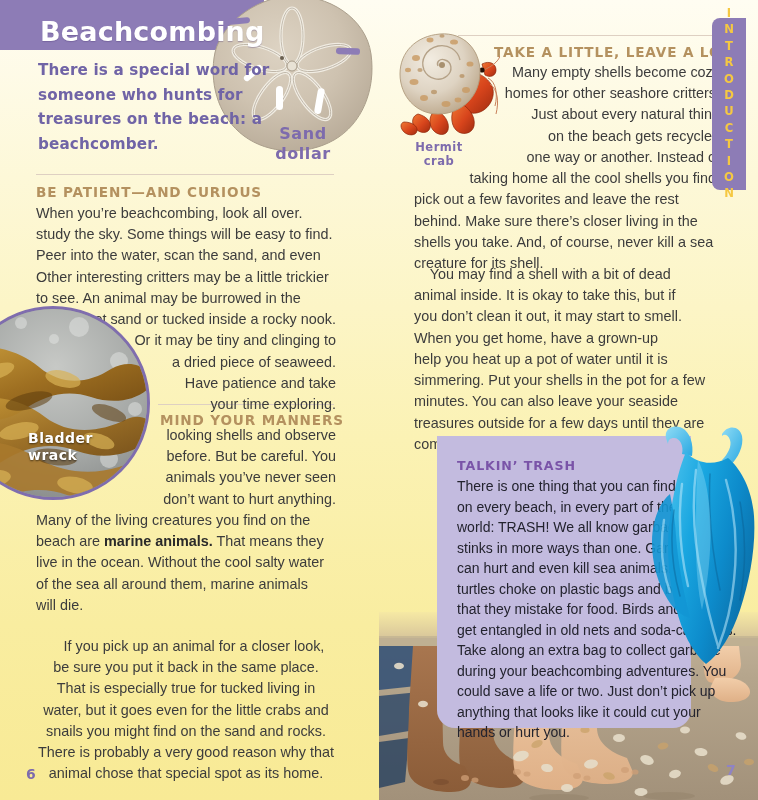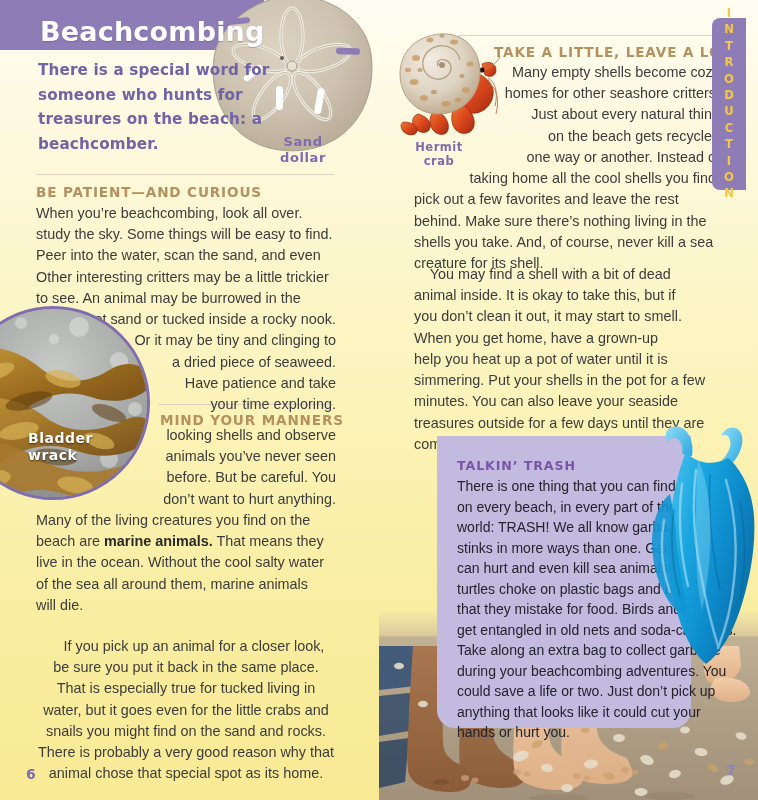--- a/index.html
+++ b/index.html
@@ -45,26 +45,26 @@
 
   
   #sand-dollar-wrap {
     position: absolute;
     left: 206px; top: -8px;
     width: 172px; height: 168px;
     z-index: 5;
   }
   #sand-dollar-caption {
     position: absolute;
-    left: 268px; top: 134px;
+    left: 268px; top: 124px;
     width: 70px;
     z-index: 6;
     text-align: center;
     color: #7d6bad;
-    font-size: 13px;
+    font-size: 16px;
     font-weight: bold;
     line-height: 1.22;
     letter-spacing: .6px;
     font-family: "DejaVu Sans", sans-serif;
   }
 
   
   #intro-blurb {
     position: absolute;
     left: 38px; top: 58px;
@@ -357,22 +357,22 @@
         </g>
       </svg>
     </div>
     <div id="bladder-caption">Bladder<br>wrack</div>
 
     <div class="hrule" id="rule-left-2"></div>
     <div class="sec-head" id="head-manners">MIND YOUR MANNERS</div>
 
     <div class="body-col" id="left-body-2">
       <span class="line rt">looking shells and observe</span>
+      <span class="line rt">before. But be careful. You</span>
       <span class="line rt">animals you’ve never seen</span>
-      <span class="line rt">before. But be careful. You</span>
       <span class="line rt">don’t want to hurt anything.</span>
       <span class="line">Many of the living creatures you find on the</span>
       <span class="line">beach are <b>marine animals.</b> That means they</span>
       <span class="line">live in the ocean. Without the cool salty water</span>
       <span class="line">of the sea all around them, marine animals</span>
       <span class="line">will die.</span>
     </div>
 
     <div class="body-col" id="left-body-3">
       <span class="line">    If you pick up an animal for a closer look,</span>
@@ -454,21 +454,21 @@
   <div id="hermit-caption">Hermit<br>crab</div>
 
   <div class="body-col" id="right-body-1">
     <span class="line rt">Many empty shells become cozy</span>
     <span class="line rt">homes for other seashore critters.</span>
     <span class="line rt">Just about every natural thing</span>
     <span class="line rt">on the beach gets recycled</span>
     <span class="line rt">one way or another. Instead of</span>
     <span class="line rt">taking home all the cool shells you find,</span>
     <span class="line">pick out a few favorites and leave the rest</span>
-    <span class="line">behind. Make sure there’s nothing living in the</span>
+    <span class="line">behind. Make sure there’s closer living in the</span>
     <span class="line">shells you take. And, of course, never kill a sea</span>
     <span class="line">creature for its shell.</span>
   </div>
 
   <div class="body-col" id="right-body-2">
     <span class="line">    You may find a shell with a bit of dead</span>
     <span class="line">animal inside. It is okay to take this, but if</span>
     <span class="line">you don’t clean it out, it may start to smell.</span>
     <span class="line">When you get home, have a grown-up</span>
     <span class="line">help you heat up a pot of water until it is</span>

